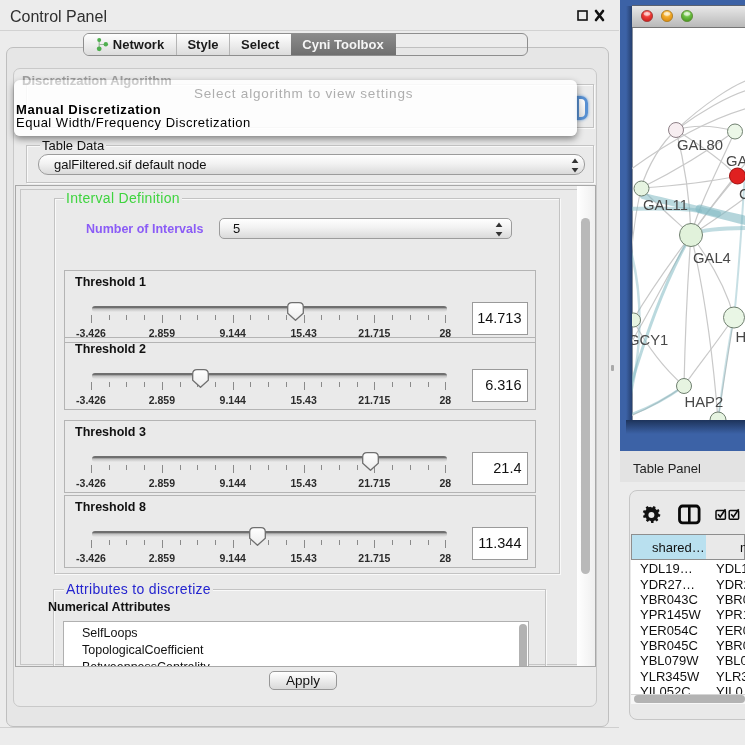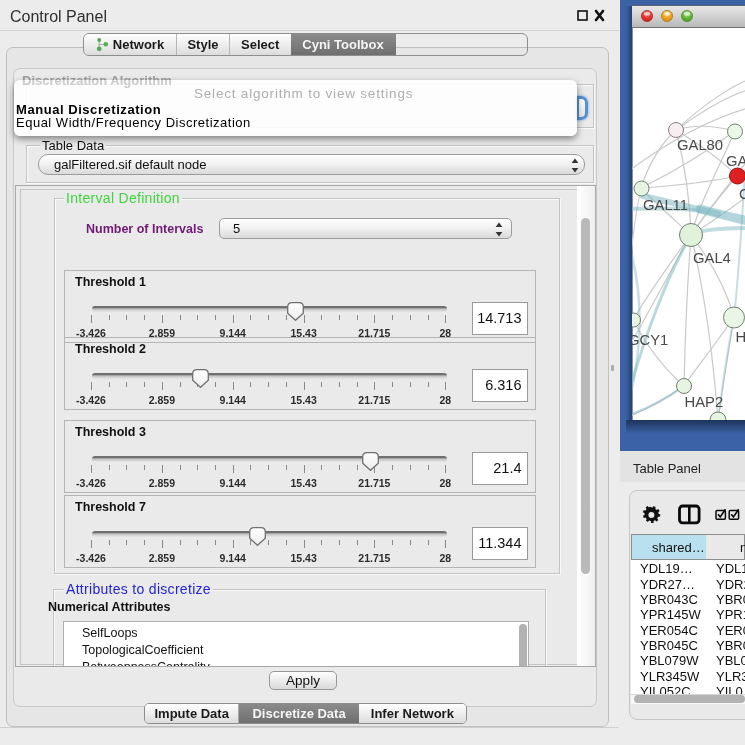--- a/index.html
+++ b/index.html
@@ -66,21 +66,21 @@
 
 <div class="ab" style="left:15px;top:185px;width:581px;height:482px;border:1px solid #a8a8a8;box-sizing:border-box;overflow:hidden;background:#eaeaea;" id="vp">
  <div class="ab" style="left:-15px;top:-185px;width:745px;height:745px;">
 
   <div class="ab" style="left:19px;top:188px;width:558px;height:476px;border:1px solid #c6c6c6;box-sizing:border-box;"></div>
 
   <div class="grp" style="left:53px;top:197px;width:504px;height:374px;">
     <span class="gtitle" style="left:1px;color:#3fd43f;font-size:14px;letter-spacing:0.3px;">Interval Definition</span>
   </div>
 
-  <div class="ab" style="left:85px;top:221px;font-size:12.5px;font-weight:bold;color:#701a75;">Number of Intervals</div>
+  <div class="ab" style="left:85px;top:221px;font-size:12.5px;font-weight:bold;color:#8b5cf6;">Number of Intervals</div>
   <div class="combo" style="left:218px;top:217px;width:293px;height:21px;border-radius:5px;">
     <span class="ab" style="left:13px;top:0;line-height:20px;font-size:13px;color:#111;">5</span>
     <svg class="ab" style="right:7px;top:3px;" width="10" height="15" viewBox="0 0 10 15">
       <path d="M5 0.5 L8.4 5 L1.6 5 Z" fill="#333"></path>
             <path d="M5 14.5 L8.4 10 L1.6 10 Z" fill="#333"></path>
     </svg>
   </div>
 
 
   <div class="thpanel" style="top:269px;">
@@ -200,21 +200,21 @@
               <linearGradient id="g3059" x1="0" y1="0" x2="0" y2="1">
                 <stop offset="0" stop-color="#ffffff"></stop>
                 <stop offset="1" stop-color="#ececec"></stop>
               </linearGradient>
             </defs>
             <path d="M0.7,5 Q0.7,0.7 5,0.7 L12,0.7 Q16.3,0.7 16.3,5 L16.3,11.3 L8.5,18.3 L0.7,11.3 Z" fill="url(#g3059)" stroke="#6f6f6f" stroke-width="1.3"></path>
           </svg>
   <div class="tfield">21.4</div>
 </div>
 <div class="thpanel" style="top:494px;">
-  <div class="thlabel">Threshold 7</div>
+  <div class="thlabel">Threshold 8</div>
   <div class="track"></div>
   <div class="ab" style="left:26.0px;top:44px;width:1px;height:8px;background:#8a8a8a;"></div>
           <div class="ab" style="left:43.7px;top:44px;width:1px;height:5px;background:#8a8a8a;"></div>
           <div class="ab" style="left:61.4px;top:44px;width:1px;height:5px;background:#8a8a8a;"></div>
           <div class="ab" style="left:79.1px;top:44px;width:1px;height:5px;background:#8a8a8a;"></div>
           <div class="ab" style="left:96.9px;top:44px;width:1px;height:8px;background:#8a8a8a;"></div>
           <div class="ab" style="left:114.6px;top:44px;width:1px;height:5px;background:#8a8a8a;"></div>
           <div class="ab" style="left:132.3px;top:44px;width:1px;height:5px;background:#8a8a8a;"></div>
           <div class="ab" style="left:150.0px;top:44px;width:1px;height:5px;background:#8a8a8a;"></div>
           <div class="ab" style="left:167.7px;top:44px;width:1px;height:8px;background:#8a8a8a;"></div>
@@ -259,25 +259,20 @@
   </div>
 
  </div>
 </div>
 
 <div class="ab" style="left:577px;top:186px;width:18px;height:480px;background:linear-gradient(to right,#ffffff,#efefef);"></div>
 <div class="ab" style="left:581px;top:218px;width:9px;height:356px;border-radius:4.5px;background:#b9b9b9;"></div>
 
 <div class="ab" style="left:269px;top:671px;width:66px;height:17px;border:1px solid #979797;border-radius:5px;background:linear-gradient(#ffffff,#d9d9d9);font-size:13.5px;color:#111;display:flex;align-items:center;justify-content:center;box-sizing:content-box;">Apply</div>
 
-<div class="ab" style="left:144px;top:703px;width:323px;height:21px;display:flex;border:1px solid #8e8e8e;border-radius:5px;overflow:hidden;font-size:13px;font-weight:bold;box-sizing:border-box;">
-  <div class="seg" style="width:95px;border-right:1px solid #aaa;box-sizing:border-box;">Impute Data</div>
-  <div class="seg dark" style="width:120px;">Discretize Data</div>
-  <div class="seg" style="width:108px;">Infer Network</div>
-</div>
 <div class="ab" style="left:0;top:727px;width:619px;height:1px;background:#cfcfcf;"></div>
 
 <div class="ab" style="left:22px;top:74px;font-size:13px;font-weight:bold;color:#9e9e9e;line-height:14px;">Discretization Algorithm</div>
 <div class="ab" style="left:14px;top:80px;width:563px;height:56px;background:rgba(255,255,255,0.88);border-radius:6px;box-shadow:0 3px 7px rgba(0,0,0,0.45);"></div>
 <div class="ab" style="left:22px;top:74px;font-size:13px;font-weight:bold;color:#cccccc;line-height:14px;clip-path:inset(6px 0 0 0);">Discretization Algorithm</div>
 <div class="ab" style="left:194px;top:86px;font-size:13.5px;letter-spacing:0.8px;color:#aeaeae;">Select algorithm to view settings</div>
 <div class="ab" style="left:16px;top:102px;font-size:13px;letter-spacing:0.55px;font-weight:bold;color:#000;">Manual Discretization</div>
 <div class="ab" style="left:16px;top:115px;font-size:13px;letter-spacing:0.5px;color:#000;">Equal Width/Frequency Discretization</div>
 
 <div class="ab" style="left:611px;top:365px;width:3px;height:6px;background:#a9a9a9;border-radius:1px;"></div>

